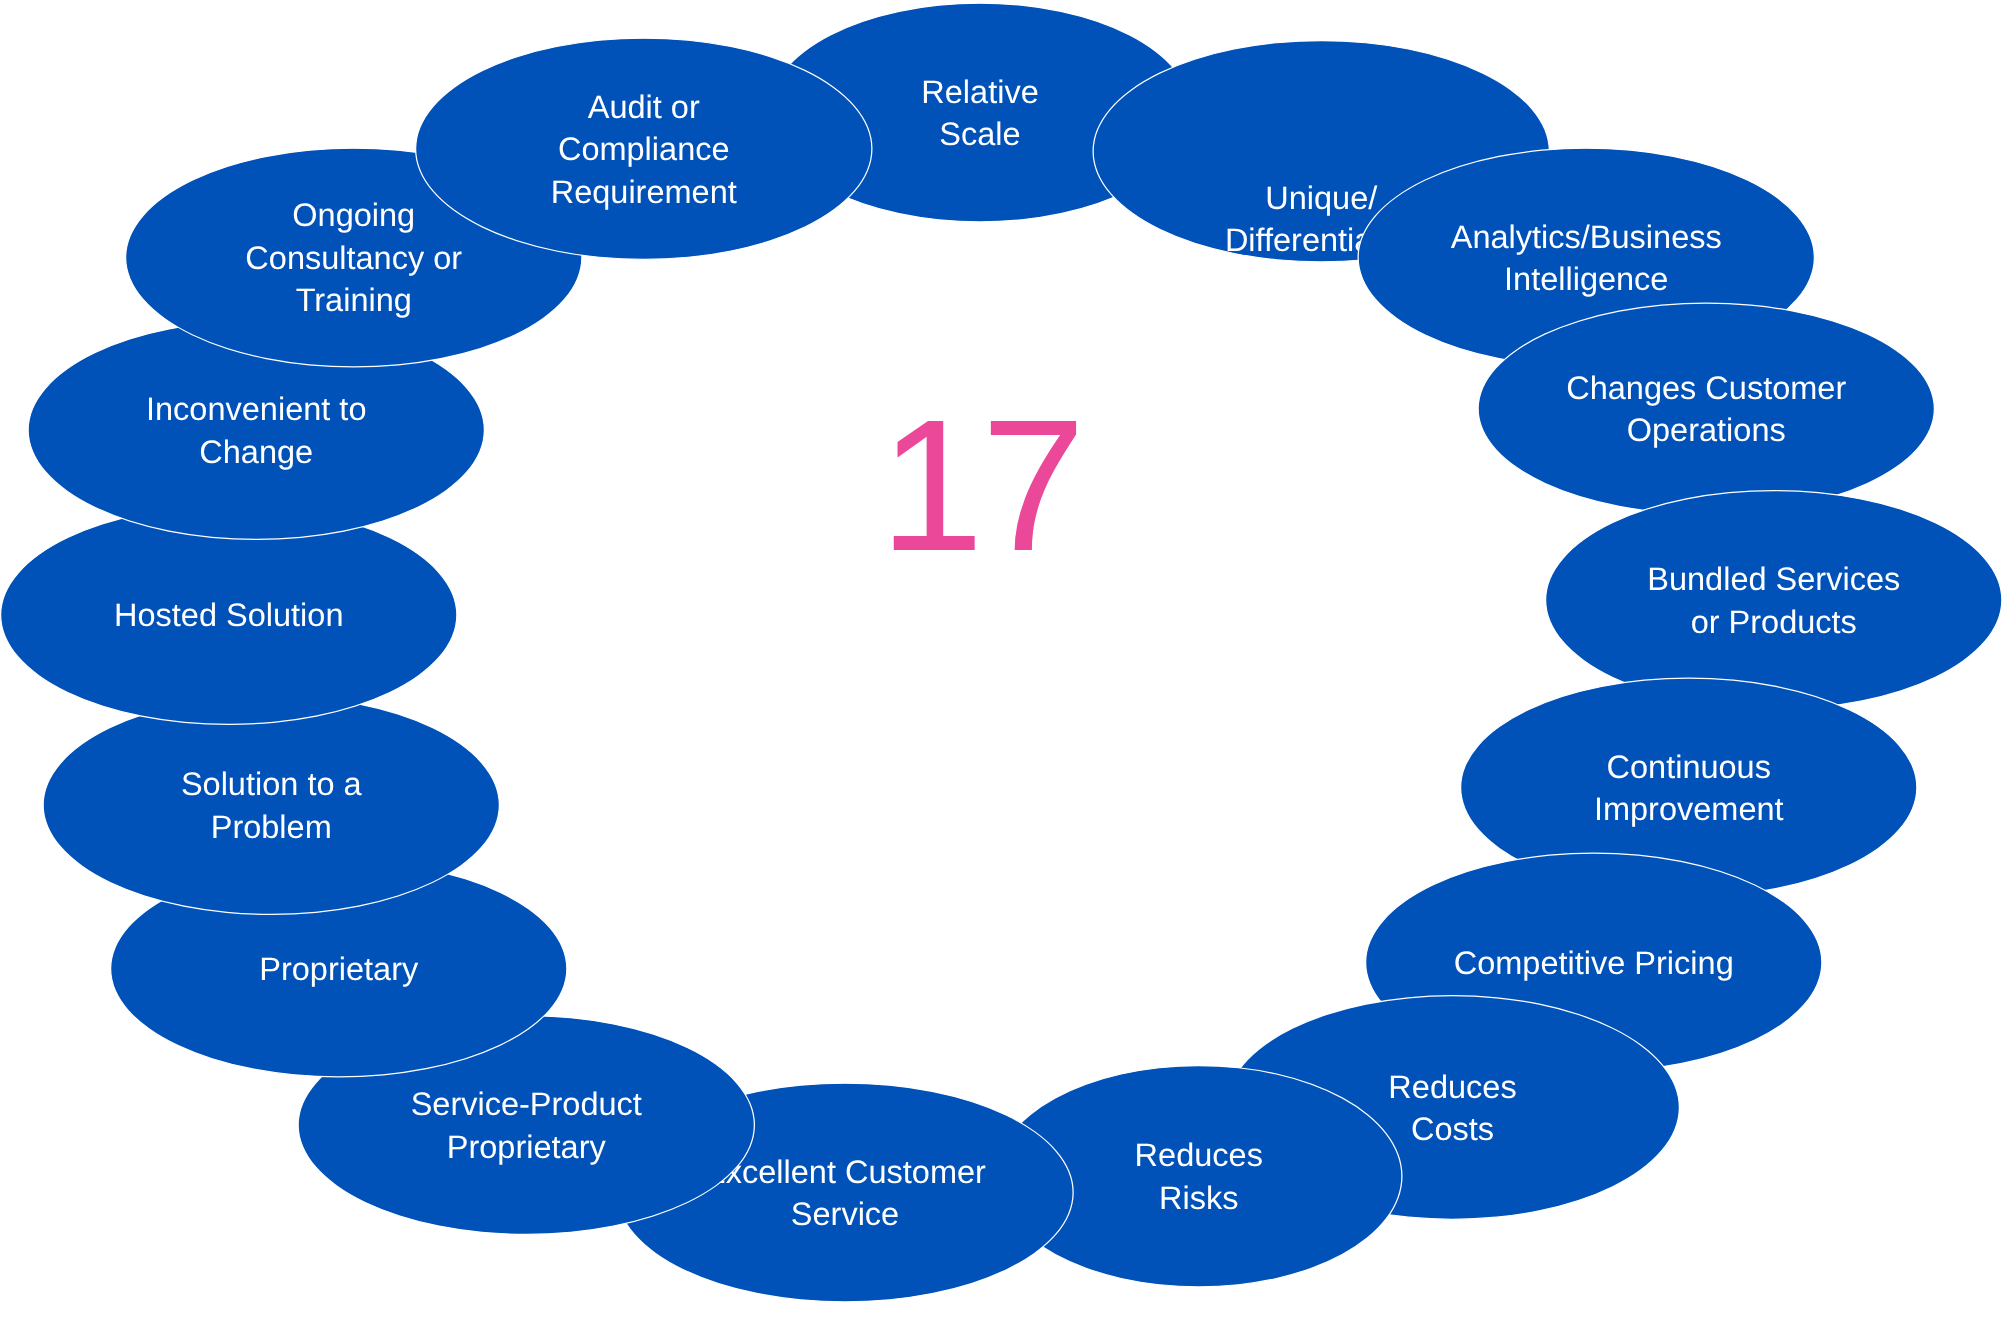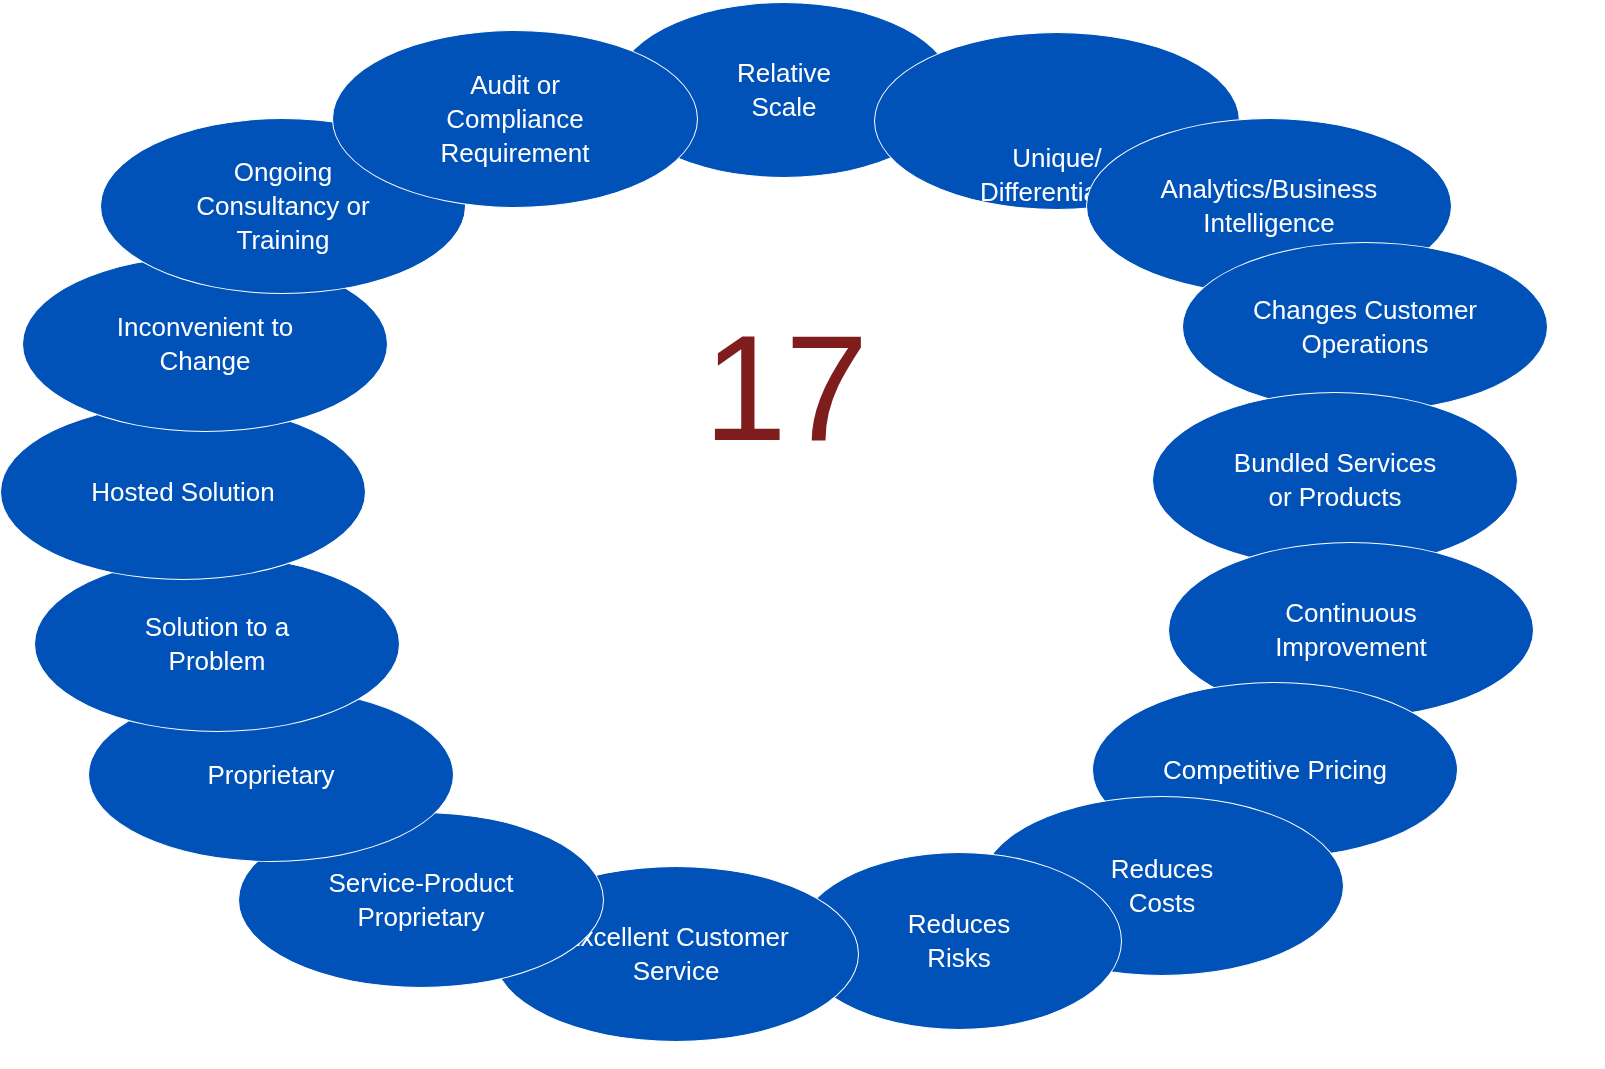--- a/index.html
+++ b/index.html
@@ -38,21 +38,21 @@
     .bubble .label {
       white-space: pre-line;
       display: block;
     }
     .center-block {
       position: absolute;
       left: 440px;
       top: 318px;
       width: 690px;
       text-align: center;
-      color: #7f1d1d;
+      color: #ec4899;
     }
     .center-number {
       display: block;
       font-size: 150px;
       line-height: 140px;
       font-weight: normal;
       letter-spacing: -2px;
     }
     .center-title {
       display: block;
@@ -80,21 +80,21 @@
   <div class="bubble" style="left:1086px; top:118px; width:366px; height:176px; z-index:3; background:#0052b8;">
     <span class="label">Analytics/Business
 Intelligence</span>
   </div>
 
   <div class="bubble" style="left:1182px; top:242px; width:366px; height:170px; z-index:4; background:#0052b8;">
     <span class="label">Changes Customer
 Operations</span>
   </div>
 
-  <div class="bubble" style="left:1152px; top:392px; width:366px; height:176px; z-index:5; background:#0052b8;">
+  <div class="bubble" style="left:1236px; top:392px; width:366px; height:176px; z-index:5; background:#0052b8;">
     <span class="label">Bundled Services
 or Products</span>
   </div>
 
   <div class="bubble" style="left:1168px; top:542px; width:366px; height:176px; z-index:6; background:#0052b8;align-items:center;">
     <span class="label">Continuous
 Improvement</span>
   </div>
 
   <div class="bubble" style="left:1092px; top:682px; width:366px; height:176px; z-index:7; background:#0052b8;">

